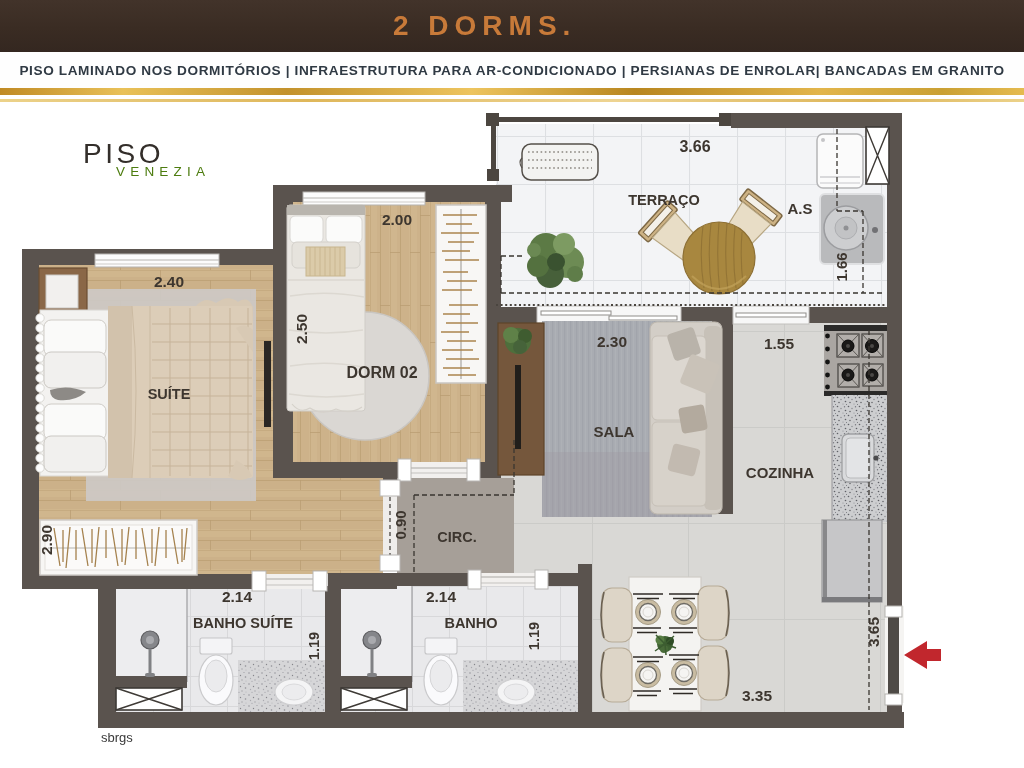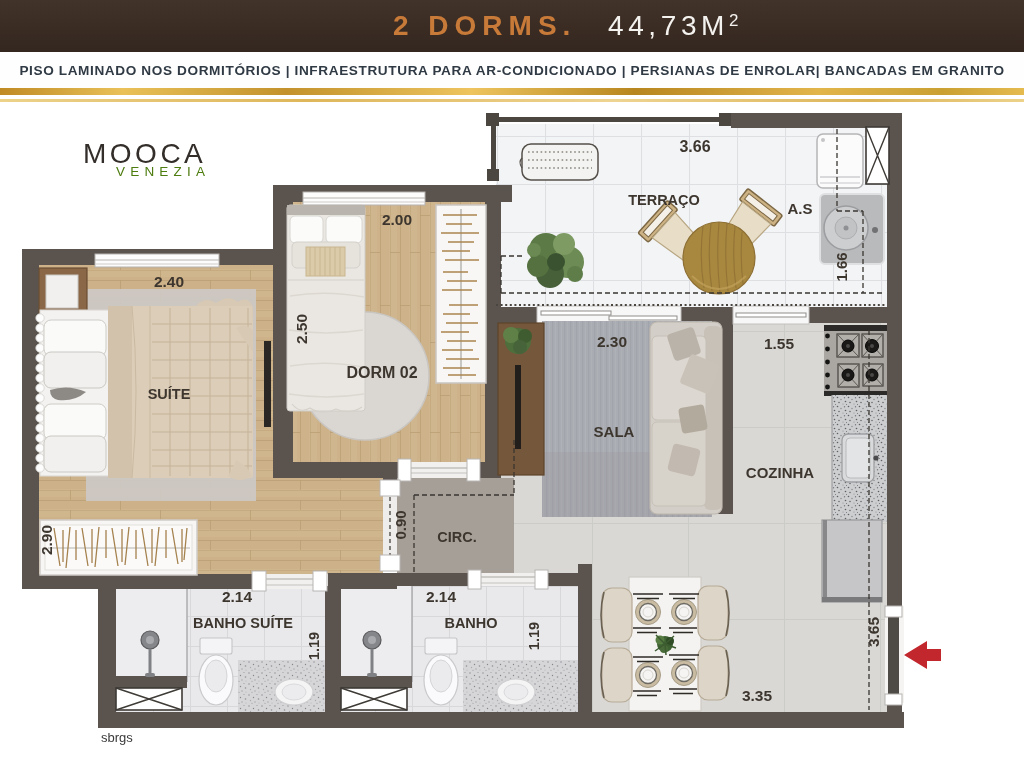--- a/index.html
+++ b/index.html
@@ -7,29 +7,28 @@
   .abs{position:absolute;}
 </style>
 </head>
 <body>
 <div style="position:relative;width:1024px;height:768px;background:#fff;border-radius:18px;">
 
 <div class="abs" style="left:0;top:0;width:1024px;height:52px;background:linear-gradient(180deg,#42332a 0%,#3a2c23 55%,#342720 100%);"></div>
 
 <div class="abs" style="left:393px;top:10px;font-size:28px;font-weight:bold;letter-spacing:6px;color:#c87a39;">2 DORMS.</div>
 
-<div class="abs" style="left:608px;top:10px;font-size:28px;font-weight:normal;letter-spacing:4.6px;color:#f4f2ef;">44,73M<span style="font-size:17px;vertical-align:9px;">2</span></div>
 
 <div class="abs" style="left:0;top:52px;width:1024px;height:36px;background:#fefefe;display:flex;align-items:center;justify-content:center;font-size:13.6px;font-weight:bold;letter-spacing:0.62px;color:#303a44;white-space:nowrap;padding-right:26px;">PISO LAMINADO NOS DORMITÓRIOS&nbsp;|&nbsp;INFRAESTRUTURA PARA AR-CONDICIONADO&nbsp;|&nbsp;PERSIANAS DE ENROLAR|&nbsp;BANCADAS EM GRANITO</div>
 
 <div class="abs" style="left:0;top:88px;width:1024px;height:7px;background:linear-gradient(90deg,#c08a24,#e9c158 12%,#c3922c 28%,#edc45e 46%,#b8861f 62%,#e2b54b 80%,#caa033 92%,#e5bb50);"></div>
 
 <div class="abs" style="left:0;top:99px;width:1024px;height:2.5px;background:linear-gradient(90deg,#ecd28a,#dfb75a 30%,#eed492 60%,#ddb558 85%,#ecd28a);"></div>
 
-<div class="abs" style="left:83px;top:138px;font-size:28px;letter-spacing:3.5px;color:#332e2a;">MOOCA</div>
+<div class="abs" style="left:83px;top:138px;font-size:28px;letter-spacing:3.5px;color:#332e2a;">PISO</div>
 
 <div class="abs" style="left:116px;top:164px;font-size:13.5px;letter-spacing:5.2px;color:#4d7c0f;">VENEZIA</div>
 
 <svg class="abs" style="left:0;top:0;" width="1024" height="768" viewBox="0 0 1024 768">
 <defs>
 <pattern id="ttile" width="48" height="48" patternUnits="userSpaceOnUse" x="497" y="136">
   <rect width="48" height="48" fill="#f3f4f6"></rect>
   <path d="M0 .5H48M.5 0V48" fill="none" stroke="#dddfe2" stroke-width="1.1"></path>
 </pattern>
 <pattern id="btile" width="96" height="96" patternUnits="userSpaceOnUse" x="400" y="331">

